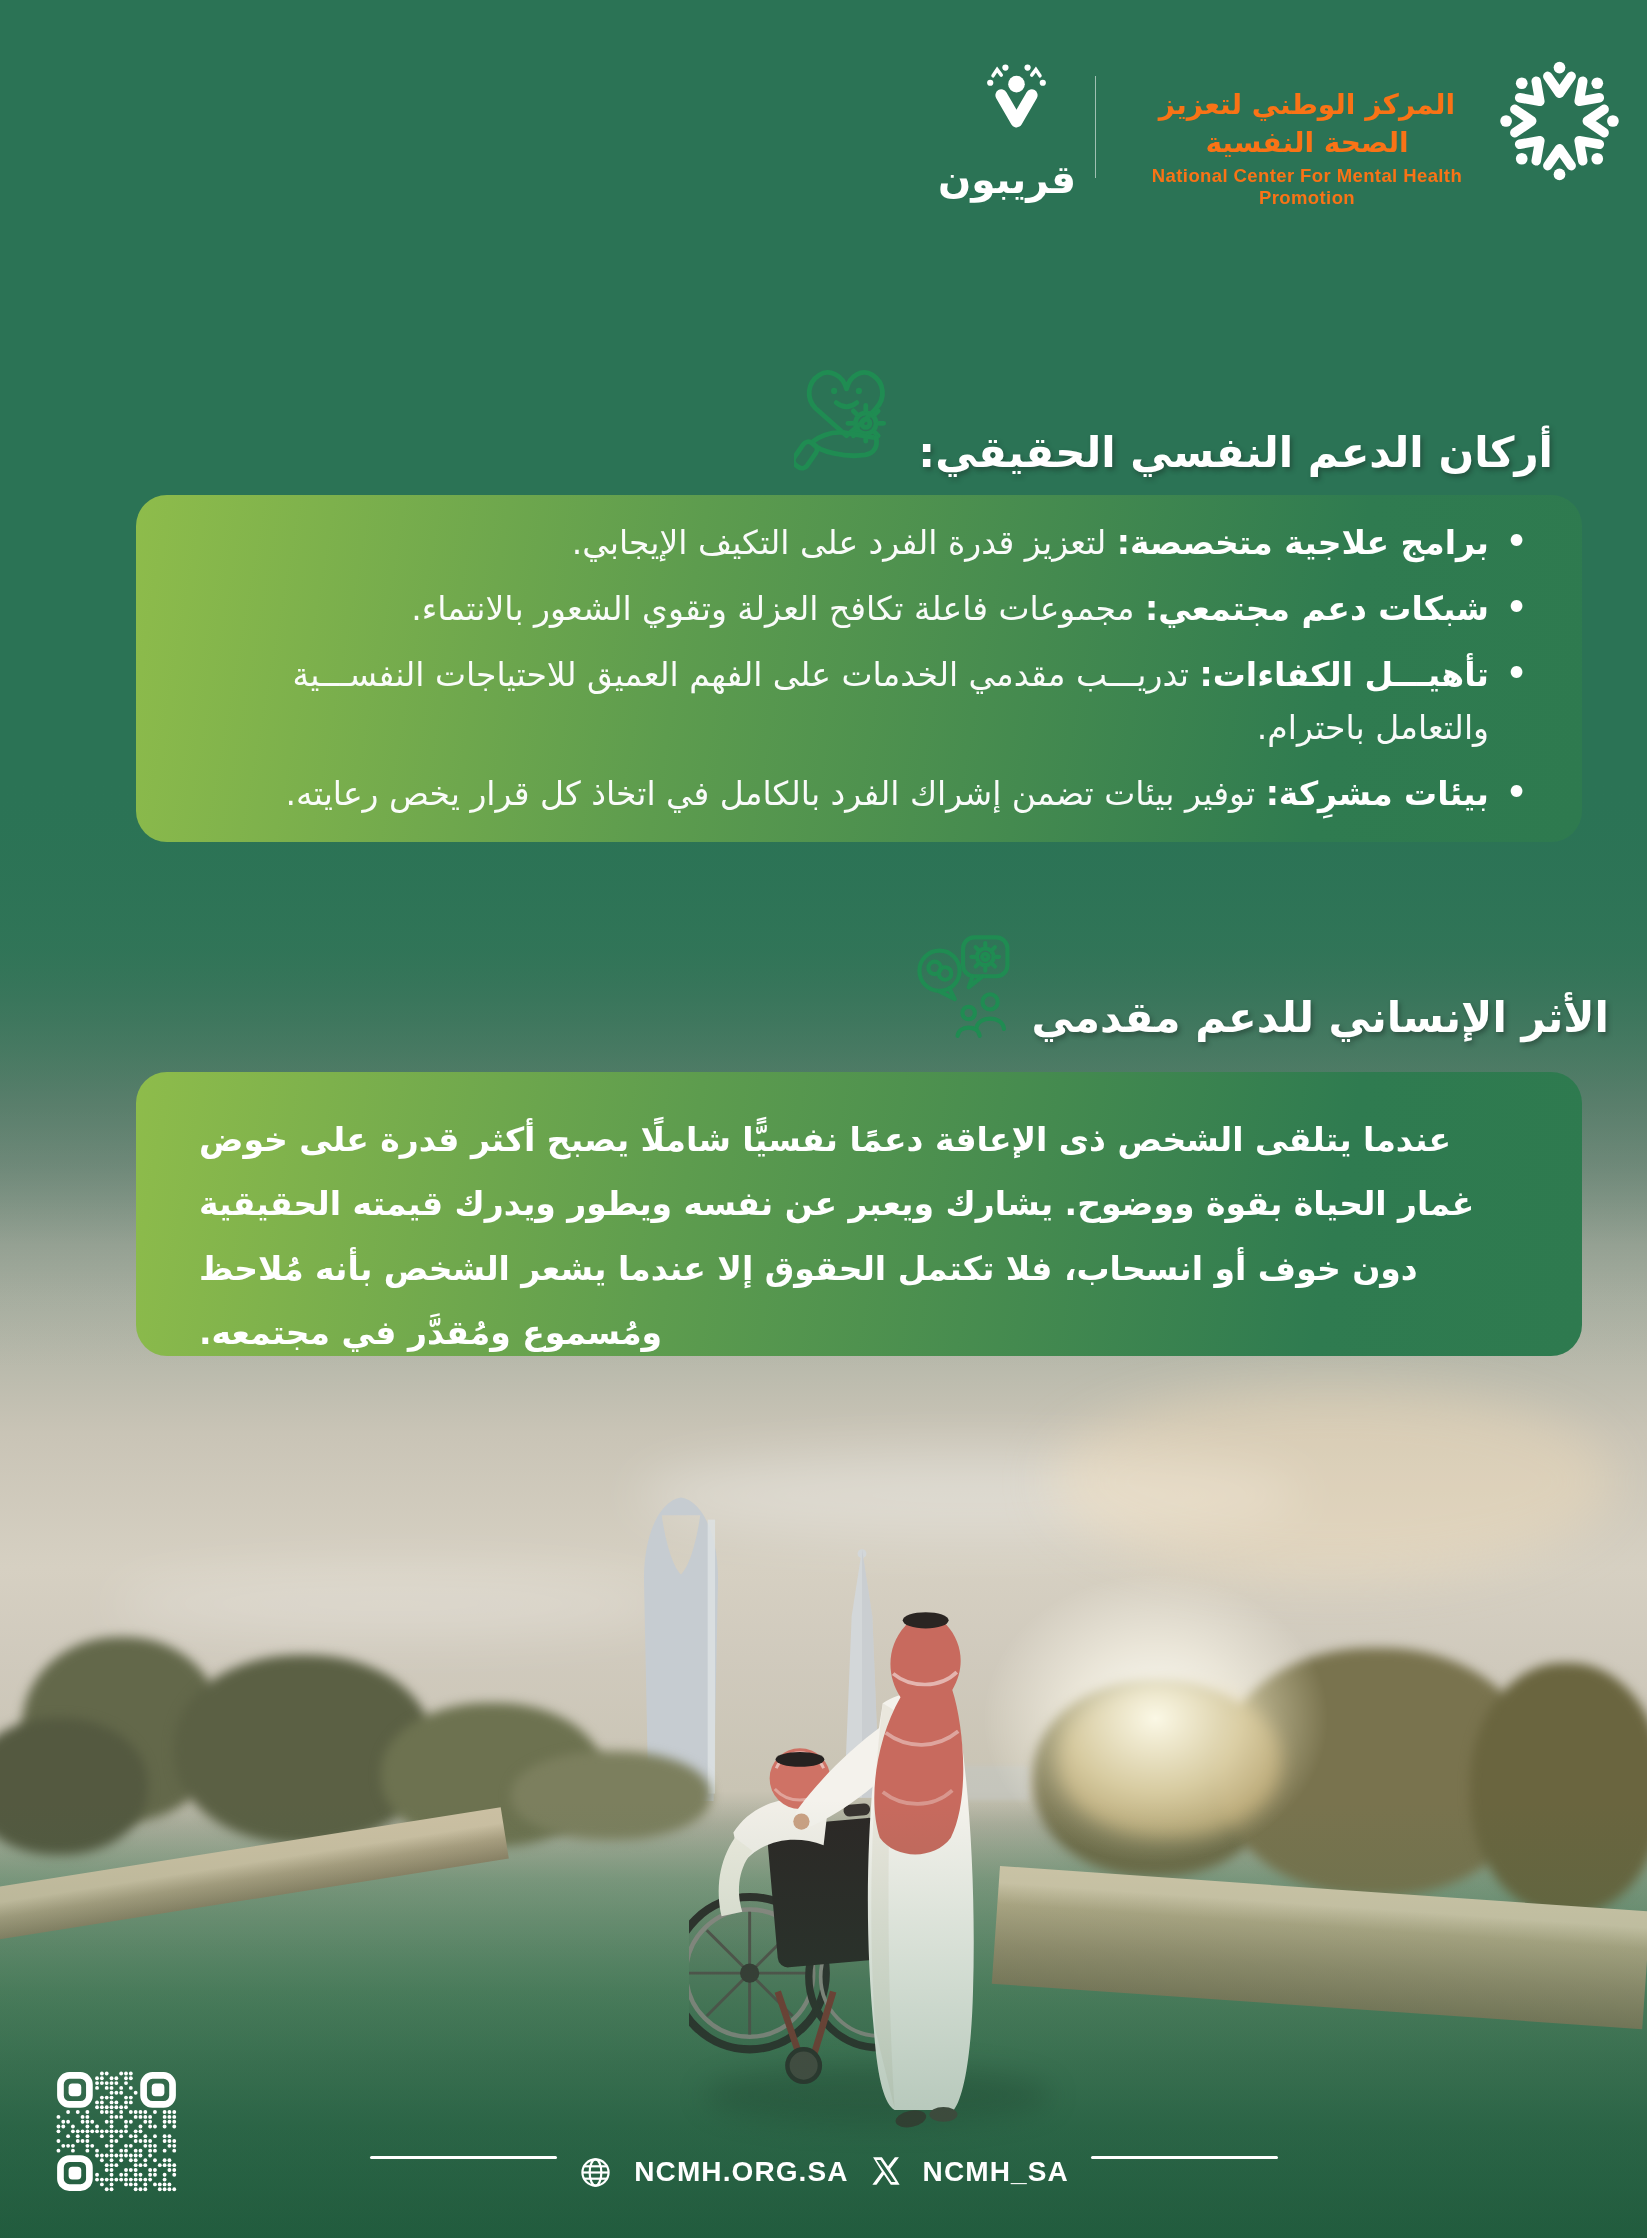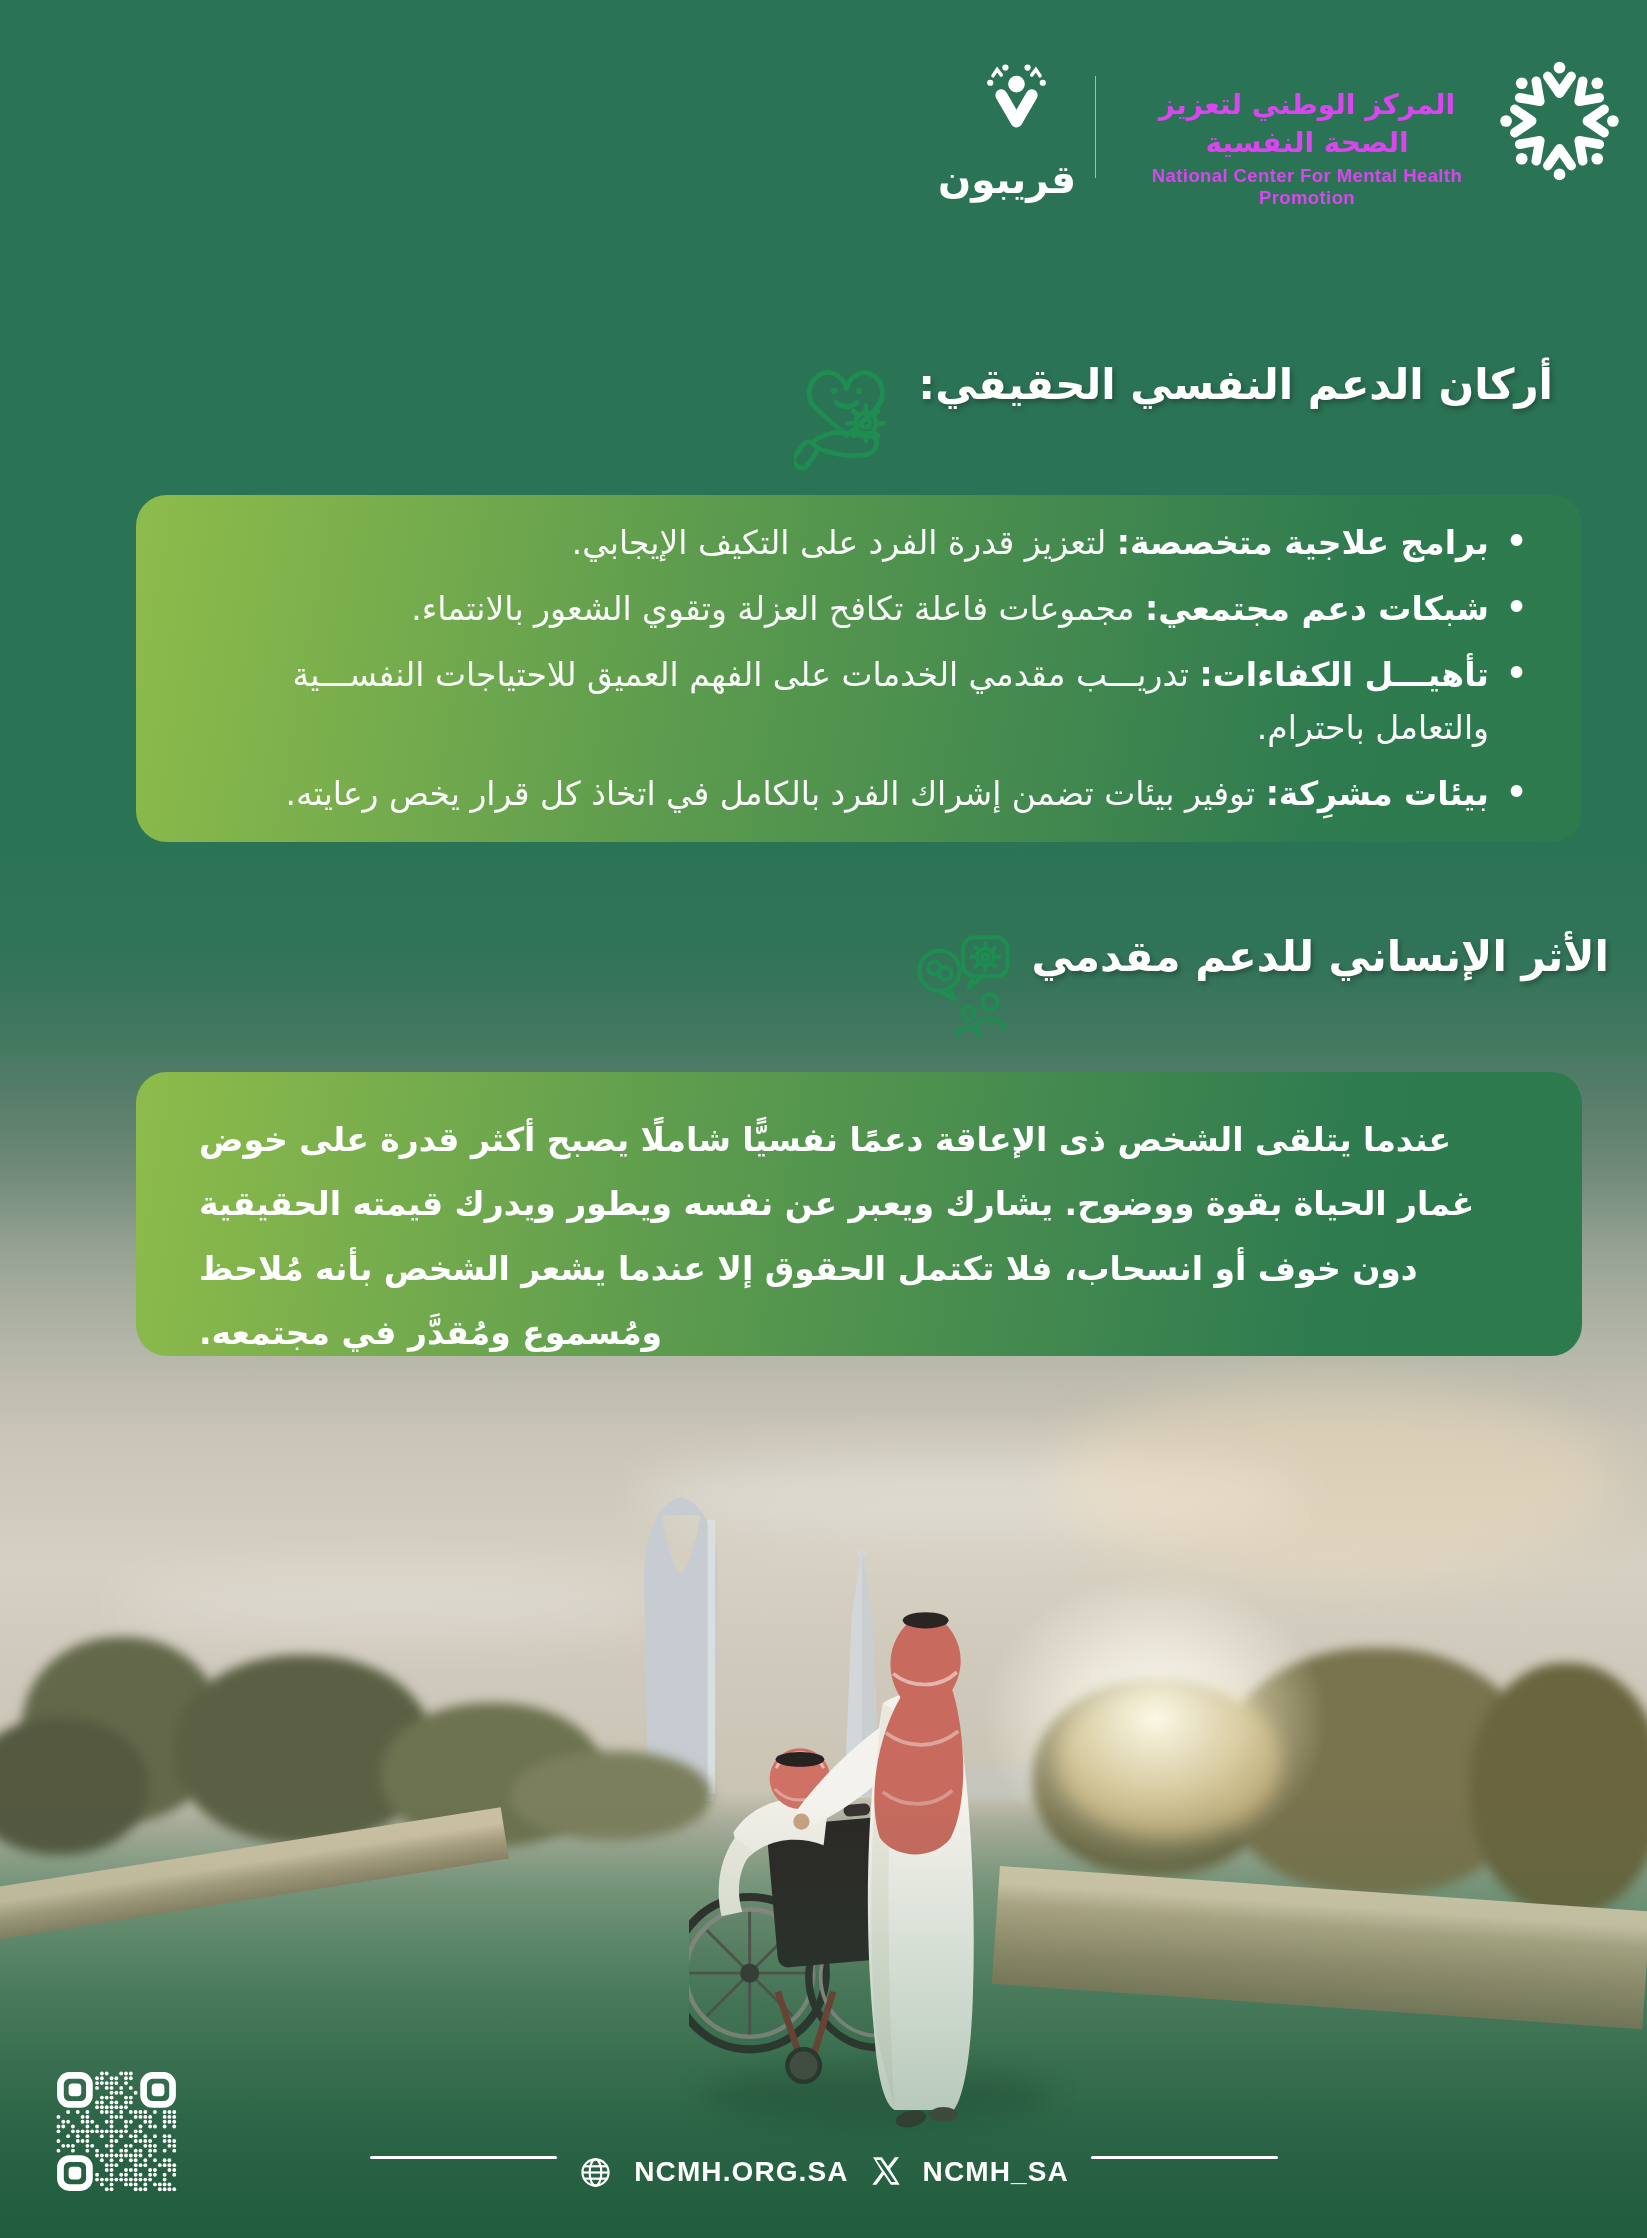--- a/index.html
+++ b/index.html
@@ -49,29 +49,29 @@
      background:linear-gradient(180deg,rgba(30,105,70,0) 0%,rgba(30,105,70,.16) 40%,rgba(22,88,58,.38) 100%);}
 
   .green-top{position:absolute;z-index:8;left:0;top:0;width:100%;height:1555px;pointer-events:none;
      background:linear-gradient(180deg,#2b7355 0%,#2b7355 50%,rgba(43,115,85,.82) 61%,
                 rgba(60,110,88,.42) 71%,rgba(120,140,125,.12) 80%,rgba(150,160,145,0) 88%);}
 
   
   .content{position:absolute;z-index:10;left:0;top:0;width:100%;height:100%;}
 
   .hdr-emblem{position:absolute;right:19px;top:47px;}
-  .hdr-org{position:absolute;right:167px;top:86px;width:348px;text-align:center;color:#d946ef;}
+  .hdr-org{position:absolute;right:167px;top:86px;width:348px;text-align:center;color:#f97316;}
   .hdr-org .ar{font-size:28px;font-weight:bold;line-height:1.35;}
   .hdr-org .en{font-size:18.5px;font-weight:bold;letter-spacing:0.4px;margin-top:3px;
                font-family:"Liberation Sans","DejaVu Sans",sans-serif;direction:ltr;}
   .hdr-divider{position:absolute;right:552px;top:76px;width:1.5px;height:102px;background:rgba(255,255,255,.55);}
   .hdr-qareebon{position:absolute;right:572px;top:62px;width:120px;text-align:center;color:#fff;}
   .hdr-qareebon .lbl{font-size:39px;font-weight:bold;margin-top:9px;}
 
-  .sec-head{position:absolute;display:flex;align-items:flex-start;gap:19px;flex-direction:row;}
+  .sec-head{position:absolute;display:flex;align-items:flex-end;gap:19px;flex-direction:row;}
   .sec-head .ttl{color:#fff;font-weight:bold;font-size:42px;
                  text-shadow:2.2px 3px 5.2px rgba(25,45,35,.45);white-space:nowrap;}
   .sec1{top:360px;right:95px;}
   .sec2{top:932px;right:39px;}
 
   .gbox{position:absolute;left:136px;width:1446px;border-radius:31px;color:#fff;
         background:linear-gradient(100deg,#8ebc4b 0%,#5d9c4e 38%,#2f7b50 82%,#2e7a4f 100%);}
   .box1{top:495px;height:347px;padding:22px 52px 15px 44px;box-sizing:border-box;}
   .box2{top:1072px;height:284px;padding:36px 63px;box-sizing:border-box;}
 

